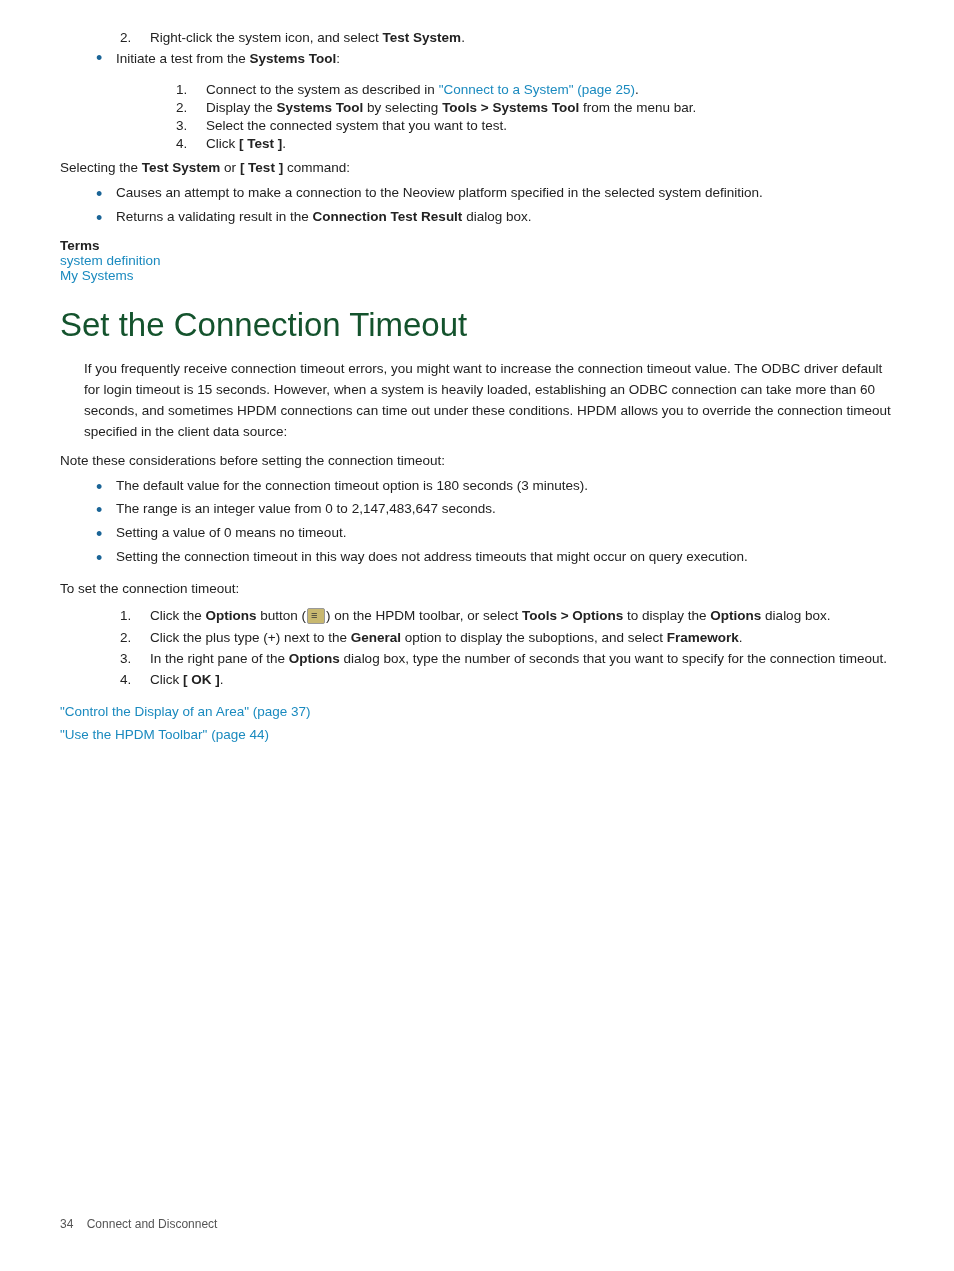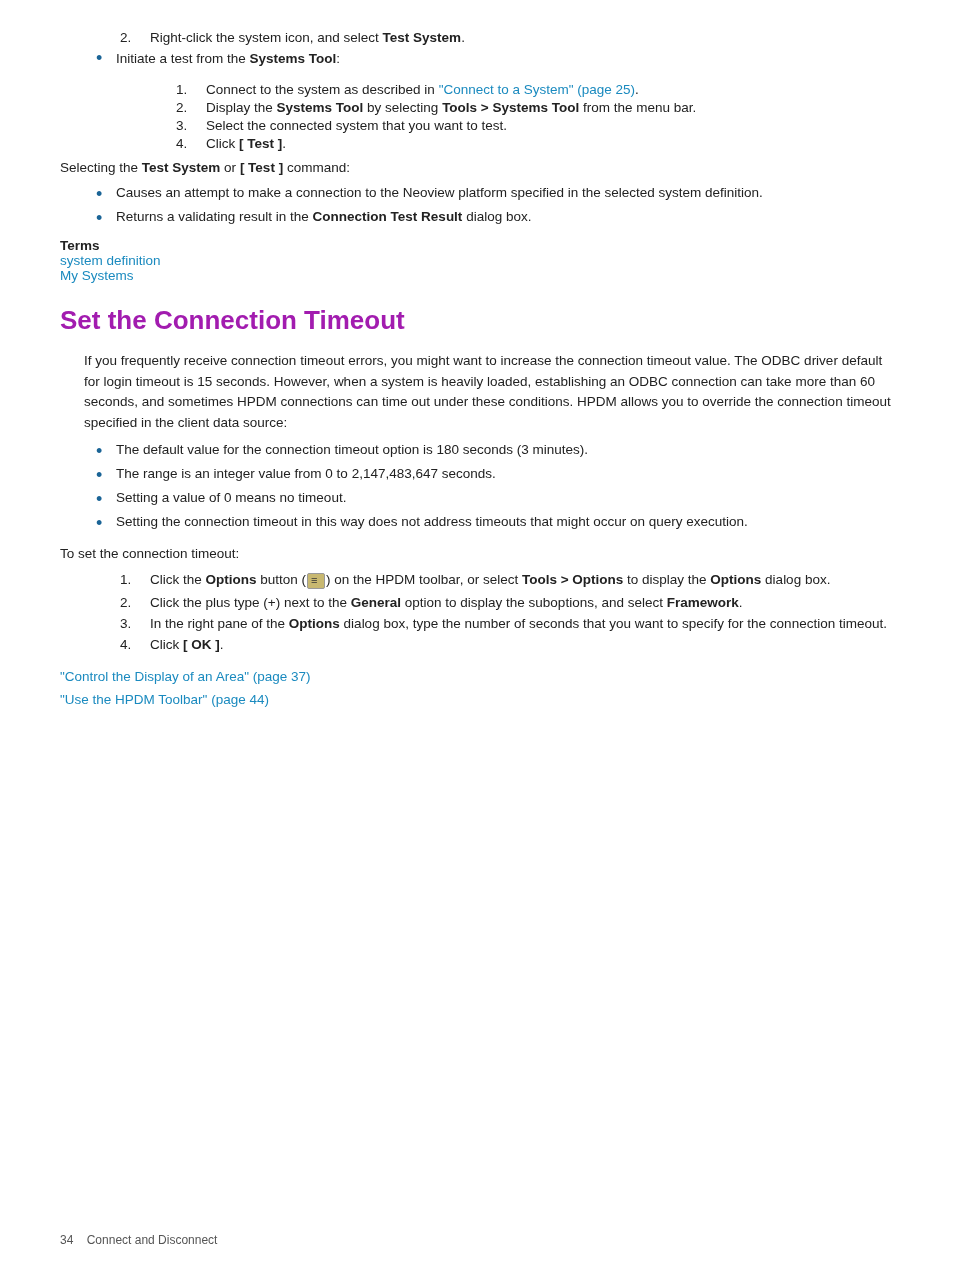--- a/index.html
+++ b/index.html
@@ -64,23 +64,23 @@
     
     .terms-block {
       margin: 10px 0 18px 0;
     }
     .terms-label {
       font-weight: bold;
       font-size: 13.5px;
     }
     
     .section-heading {
-      font-size: 26px;
-      font-weight: bold;
-      color: #a21caf;
+      font-size: 33px;
+      font-weight: normal;
+      color: #14532d;
       margin: 22px 0 14px 0;
       line-height: 1.2;
     }
     
     .body-indent {
       margin-left: 24px;
       line-height: 1.55;
       margin-bottom: 8px;
     }
     
@@ -90,21 +90,21 @@
     }
     .related-link {
       display: block;
       color: #1a8abf;
       text-decoration: none;
       line-height: 1.7;
     }
     
     .page-footer {
       position: fixed;
-      bottom: 24px;
+      bottom: 40px;
       left: 60px;
       font-size: 12px;
       color: #555;
     }
     
     .options-icon {
       display: inline-block;
       width: 18px;
       height: 16px;
       background: #c8b870;
@@ -192,20 +192,21 @@
   <div class="terms-block">
     <div class="terms-label">Terms</div>
     <a class="link">system definition</a><br>
     <a class="link">My Systems</a>
   </div>
 
   <h2 class="section-heading">Set the Connection Timeout</h2>
 
   <p class="body-indent">If you frequently receive connection timeout errors, you might want to increase the connection timeout value. The ODBC driver default for login timeout is 15 seconds. However, when a system is heavily loaded, establishing an ODBC connection can take more than 60 seconds, and sometimes HPDM connections can time out under these conditions. HPDM allows you to override the connection timeout specified in the client data source:</p>
 
+  <p class="note-line">Note these considerations before setting the connection timeout:</p>
 
   <div class="bullet-item">
     <span class="bullet-dot">•</span>
     <span>The default value for the connection timeout option is 180 seconds (3 minutes).</span>
   </div>
   <div class="bullet-item">
     <span class="bullet-dot">•</span>
     <span>The range is an integer value from 0 to 2,147,483,647 seconds.</span>
   </div>
   <div class="bullet-item">

